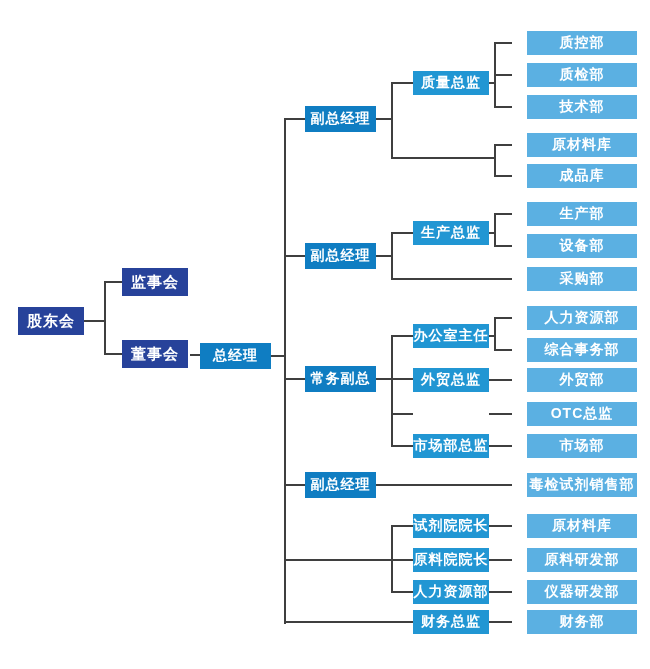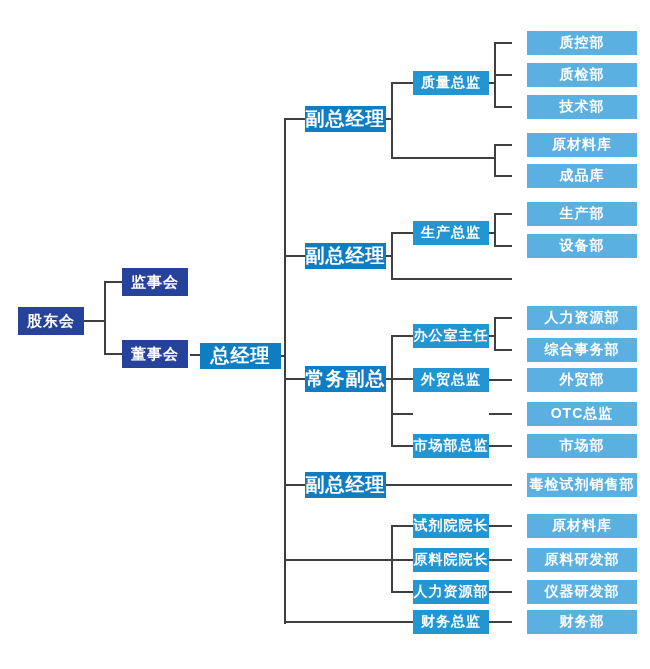--- a/index.html
+++ b/index.html
@@ -14,21 +14,21 @@
   .canvas{
     position:relative;width:650px;height:669px;background:#ffffff;overflow:hidden;
     font-family:"Liberation Sans","DejaVu Sans",sans-serif;
   }
   .node{
     position:absolute;display:flex;align-items:center;justify-content:center;
     color:var(--node-text);font-weight:bold;box-sizing:border-box;
     white-space:nowrap;letter-spacing:1px;
   }
   .n1{background:var(--level-governance);width:66px;height:28px;font-size:15px;}
-  .n2{background:var(--level-management);width:81px;height:26px;font-size:19px;}
+  .n2{background:var(--level-management);width:71px;height:26px;font-size:14px;}
   .n3{background:var(--level-director);width:76px;height:24px;font-size:14px;}
   .n4{background:var(--level-department);width:110px;height:24px;font-size:14px;margin-left:15px;}
   .ln{position:absolute;background:var(--connector);display:block;}
   .h{height:2px;}
   .v{width:2px;}
 </style>
 </head>
 <body>
 
 <div class="canvas">
@@ -115,20 +115,21 @@
   <div class="node n3" style="left:413px;top:580px">人力资源部</div>
   <div class="node n3" style="left:413px;top:610px">财务总监</div>
 
   <div class="node n4" style="left:512px;top:31px">质控部</div>
   <div class="node n4" style="left:512px;top:63px">质检部</div>
   <div class="node n4" style="left:512px;top:95px">技术部</div>
   <div class="node n4" style="left:512px;top:133px">原材料库</div>
   <div class="node n4" style="left:512px;top:164px">成品库</div>
   <div class="node n4" style="left:512px;top:202px">生产部</div>
   <div class="node n4" style="left:512px;top:234px">设备部</div>
+  <div class="node n4" style="left:512px;top:267px">采购部</div>
   <div class="node n4" style="left:512px;top:306px">人力资源部</div>
   <div class="node n4" style="left:512px;top:338px">综合事务部</div>
   <div class="node n4" style="left:512px;top:368px">外贸部</div>
   <div class="node n4" style="left:512px;top:402px">OTC总监</div>
   <div class="node n4" style="left:512px;top:473px">毒检试剂销售部</div>
   <div class="node n4" style="left:512px;top:434px">市场部</div>
   <div class="node n4" style="left:512px;top:514px">原材料库</div>
   <div class="node n4" style="left:512px;top:548px">原料研发部</div>
   <div class="node n4" style="left:512px;top:580px">仪器研发部</div>
   <div class="node n4" style="left:512px;top:610px">财务部</div>

